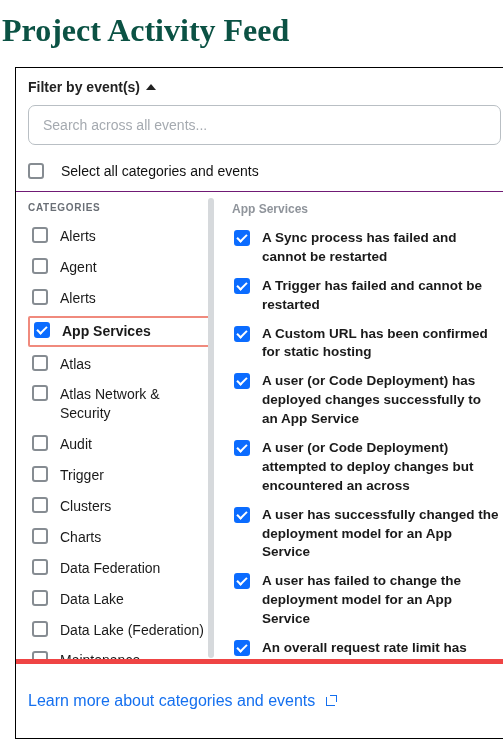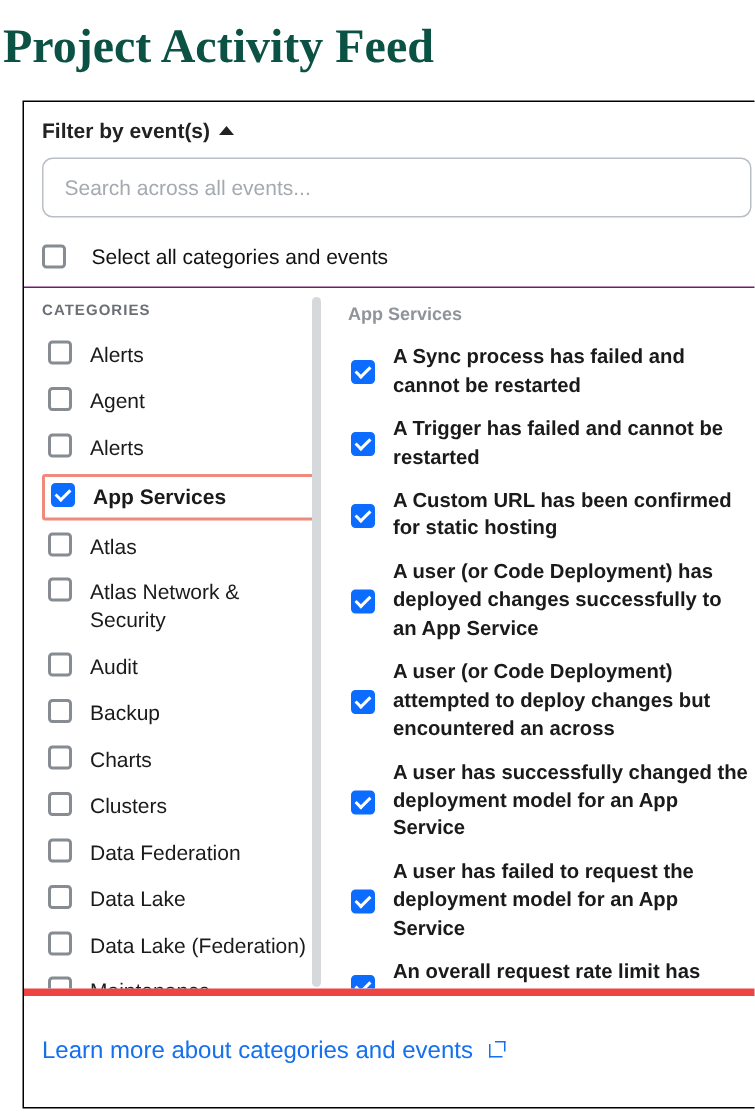--- a/index.html
+++ b/index.html
@@ -19,21 +19,21 @@
 .left{width:200px;position:relative;padding:10px 6px 0 12px}
 .left-scroll{position:absolute;right:2px;top:6px;width:6px;height:460px;background:#d6d9dc;border-radius:3px}
 .sec-title{font-size:10px;letter-spacing:.7px;color:#6a6f76;font-weight:700;margin-bottom:8px}
 .cat{display:flex;align-items:flex-start;gap:12px;padding:6px 4px;font-size:14px;color:#1a1a1a}
 .cat .txt{line-height:1.35}
 .cat.hl{border:2px solid #f08a7d;border-radius:2px;padding:4px 4px;margin:2px 0}
 .cat.hl .txt{font-weight:700}
 .right{flex:1;position:relative;padding:10px 12px 0 16px;overflow:hidden}
 .right-scroll{position:absolute;right:0;top:4px;width:6px;height:54px;background:#c8ccd0;border-radius:3px}
 .right-title{font-size:12px;color:#8f949b;font-weight:600;margin-bottom:8px}
-.ev{display:flex;align-items:center;gap:12px;padding:5px 2px;font-size:13.5px;line-height:1.4;color:#1a1a1a}
+.ev{display:flex;align-items:flex-start;gap:12px;padding:5px 2px;font-size:13.5px;line-height:1.4;color:#1a1a1a}
 .ev .txt{font-weight:600}
 .ev .cb{margin-top:1px}
 .footer{border-top:5px solid #ef4444;padding:28px 12px;font-size:16px}
 .footer a{color:#1570ef;text-decoration:none}
 .ext-icon{display:inline-block;width:11px;height:11px;margin-left:6px;position:relative}
 .ext-icon::before{content:"";position:absolute;left:0;bottom:0;width:8px;height:8px;border:1.5px solid #1570ef;border-top:none;border-right:none}
 .ext-icon::after{content:"";position:absolute;right:0;top:0;width:6px;height:6px;border-top:1.5px solid #1570ef;border-right:1.5px solid #1570ef}
 </style>
 </head>
 <body>
@@ -82,29 +82,29 @@
           <div class="cat">
             <span class="cb"></span>
             <span class="txt">Atlas Network &amp; Security</span>
           </div>
           <div class="cat">
             <span class="cb"></span>
             <span class="txt">Audit</span>
           </div>
           <div class="cat">
             <span class="cb"></span>
-            <span class="txt">Backup</span>
+            <span class="txt">Trigger</span>
+          </div>
+          <div class="cat">
+            <span class="cb"></span>
+            <span class="txt">Clusters</span>
           </div>
           <div class="cat">
             <span class="cb"></span>
             <span class="txt">Charts</span>
-          </div>
-          <div class="cat">
-            <span class="cb"></span>
-            <span class="txt">Clusters</span>
           </div>
           <div class="cat">
             <span class="cb"></span>
             <span class="txt">Data Federation</span>
           </div>
           <div class="cat">
             <span class="cb"></span>
             <span class="txt">Data Lake</span>
           </div>
           <div class="cat">
@@ -140,21 +140,21 @@
           <div class="ev">
             <span class="cb on"></span>
             <span class="txt">A user (or Code Deployment) attempted to deploy changes but encountered an across</span>
           </div>
           <div class="ev">
             <span class="cb on"></span>
             <span class="txt">A user has successfully changed the deployment model for an App Service</span>
           </div>
           <div class="ev">
             <span class="cb on"></span>
-            <span class="txt">A user has failed to request the deployment model for an App Service</span>
+            <span class="txt">A user has failed to change the deployment model for an App Service</span>
           </div>
           <div class="ev">
             <span class="cb on"></span>
             <span class="txt">An overall request rate limit has been hit</span>
           </div>
         </div>
     </div>
   </div>
 
   <div class="footer">

